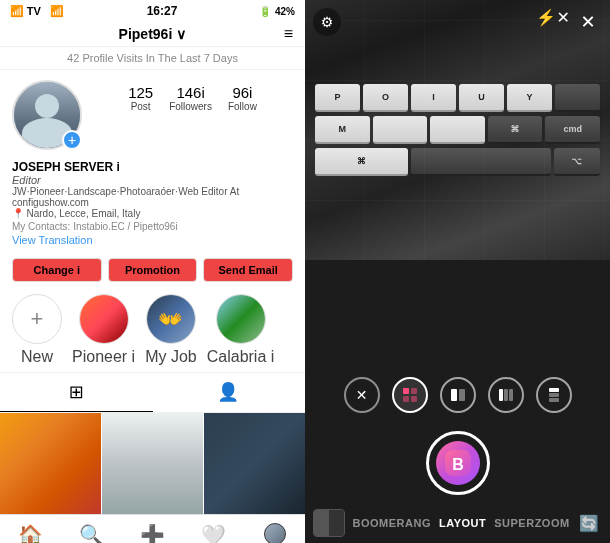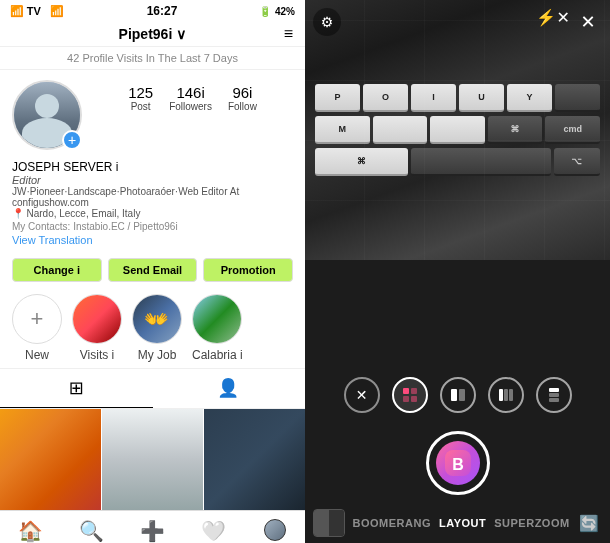--- a/index.html
+++ b/index.html
@@ -158,21 +158,21 @@
       font-size: 10px;
       color: #444;
     }
 
     
     .bio-section {
       padding: 0 12px 6px;
     }
     .bio-name {
       font-size: 12px;
-      font-weight: 400;
+      font-weight: 700;
       color: #000;
     }
     .bio-title {
       font-size: 11px;
       color: #555;
       font-style: italic;
     }
     .bio-line {
       font-size: 10px;
       color: #555;
@@ -200,21 +200,21 @@
     .action-buttons {
       display: flex;
       gap: 6px;
       padding: 6px 12px;
     }
     .btn {
       flex: 1;
       padding: 5px 4px;
       border: 1px solid #ddd;
       border-radius: 4px;
-      background: #bef264;
+      background: #ef4444;
       font-size: 11px;
       font-weight: 600;
       color: #000;
       text-align: center;
       cursor: pointer;
     }
 
     
     .stories-row {
       display: flex;
@@ -237,21 +237,21 @@
       align-items: center;
       justify-content: center;
       overflow: hidden;
     }
     .story-new {
       font-size: 22px;
       color: #888;
       font-weight: 200;
     }
     .story-label {
-      font-size: 12px;
+      font-size: 16px;
       color: #444;
       text-align: right;
     }
     .story-img-salento {
       width: 100%;
       height: 100%;
       background: linear-gradient(135deg, #ff6b35, #ff4757, #8b0000);
     }
     .story-img-job {
       width: 100%;
@@ -606,36 +606,36 @@
     </div>
     <div class="bio-contacts">
       <span>My Contacts:</span>
       <span>Instabio.EC / Pipetto96i</span>
     </div>
     <div class="view-translation">View Translation</div>
   </div>
 
   <div class="action-buttons">
     <button class="btn">Change i</button>
+    <button class="btn">Promotion</button>
     <button class="btn">Send Email</button>
-    <button class="btn">Promotion</button>
   </div>
 
   <div class="stories-row">
     <div class="story-item">
       <div class="story-circle">
         <span class="story-new">+</span>
       </div>
       <span class="story-label">New</span>
     </div>
     <div class="story-item">
       <div class="story-circle">
         <div class="story-img-salento"></div>
       </div>
-      <span class="story-label">Visits i</span>
+      <span class="story-label">Pioneer i</span>
     </div>
     <div class="story-item">
       <div class="story-circle">
         <div class="story-img-job">
           <span style="color:#fff;font-size:20px;">👐</span>
         </div>
       </div>
       <span class="story-label">My Job</span>
     </div>
     <div class="story-item">

